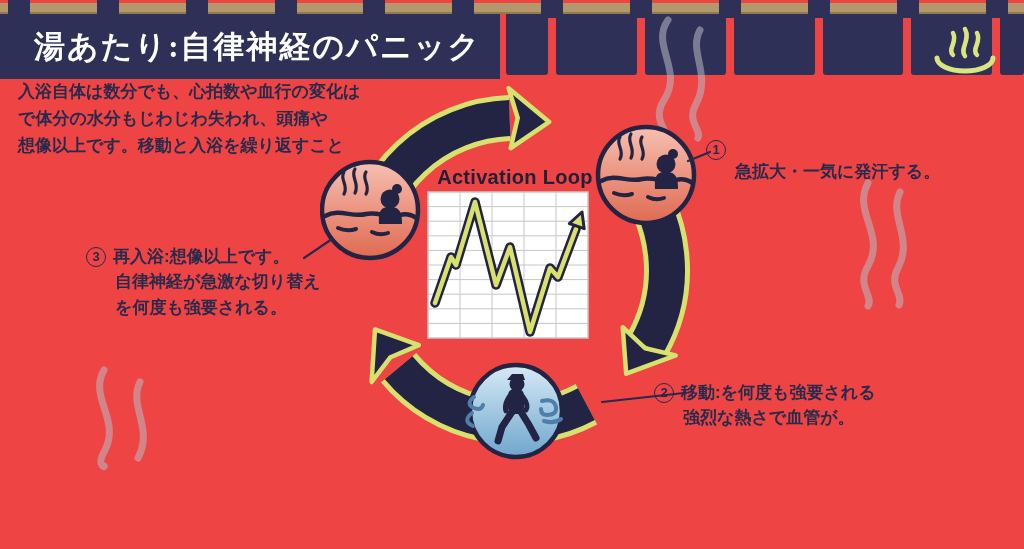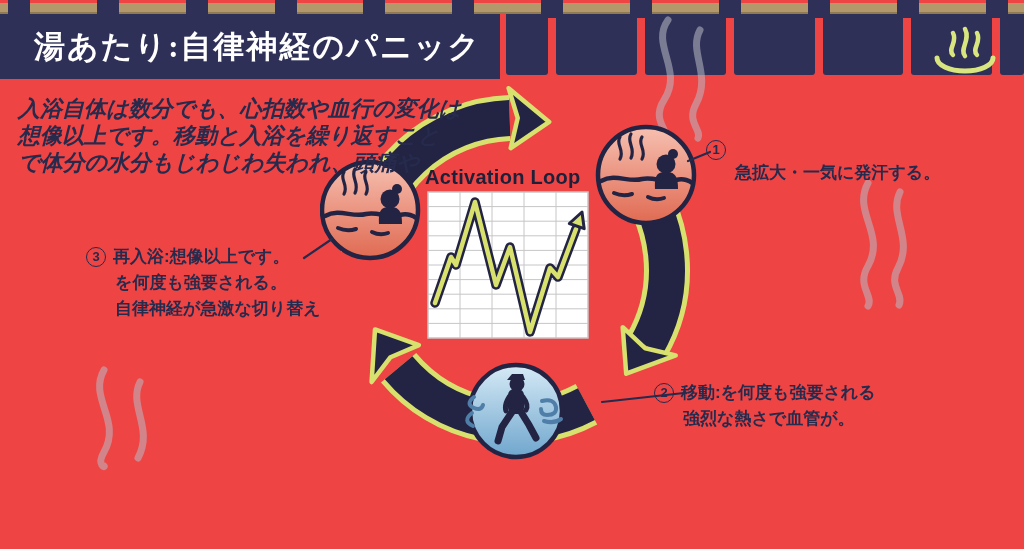--- a/index.html
+++ b/index.html
@@ -14,31 +14,31 @@
   .noren-panel{position:absolute;top:14px;height:61px;background:#2e3057;border-radius:0 0 3px 3px;}
   .page-title{position:absolute;left:34px;top:14px;height:65px;line-height:65px;margin:0;
       color:#ffffff;font-family:"Liberation Serif","DejaVu Serif",serif;
       font-size:31px;font-weight:700;letter-spacing:2px;white-space:nowrap;}
   .onsen{position:absolute;left:930px;top:22px;z-index:3;}
   
   .steam-layer{position:absolute;left:0;top:0;z-index:1;pointer-events:none;}
   .diagram{position:absolute;left:320px;top:80px;z-index:2;}
   .leader-layer{position:absolute;left:0;top:0;z-index:5;pointer-events:none;}
   
-  .intro{position:absolute;left:18px;top:95px;z-index:4;font-size:22px;font-weight:600;
-         line-height:27px;white-space:nowrap;font-style:italic;}
-  .loop-title{position:absolute;left:425px;top:166px;width:180px;z-index:4;
+  .intro{position:absolute;left:18px;top:78px;z-index:4;font-size:17px;font-weight:600;
+         line-height:27px;white-space:nowrap;}
+  .loop-title{position:absolute;left:425px;top:166px;width:180px;z-index:4;text-align:center;
          font-size:20px;font-weight:800;color:#1d2038;letter-spacing:0.3px;}
   .step{position:absolute;z-index:4;font-size:17px;font-weight:600;line-height:26px;white-space:nowrap;}
   .step-row{display:flex;align-items:center;}
   .step-num{display:inline-flex;align-items:center;justify-content:center;width:20px;height:20px;
       border:1.7px solid #262a4c;border-radius:50%;font-size:13px;font-weight:700;
       margin-right:7px;flex-shrink:0;box-sizing:border-box;}
   .step-label{font-weight:800;}
-  .step-cont{margin-left:29px;}
+  .step-cont{margin-left:29px;font-family:Liberation Mono, monospace;}
   #step-1{left:706px;top:140px;}
   #step-2{left:654px;top:380px;}
   #step-3{left:86px;top:244px;}
   
   .bottom-noren{position:absolute;left:0;top:450px;width:1024px;height:99px;z-index:2;}
 </style>
 </head>
 <body>
 
 <div class="stage">
@@ -170,22 +170,22 @@
         <path d="M -4 1 L -14 16 L -18 30" stroke-width="7"></path>
         <path d="M 5 1 L 13 14 L 20 27" stroke-width="7"></path>
       </g>
     </g>
   </svg>
 
   <div class="loop-title">Activation Loop</div>
 
   <div class="intro">
     <div>入浴自体は数分でも、心拍数や血行の変化は</div>
+    <div>で体分の水分もじわじわ失われ、頭痛や</div>
     <div>想像以上です。移動と入浴を繰り返すこと</div>
-    <div>で体分の水分もじわじわ失われ、頭痛や</div>
   </div>
 
   <div class="step" id="step-1">
     <div class="step-row">
       <span class="step-num">1</span>
     </div>
     <div class="step-cont">急拡大・一気に発汗する。</div>
   </div>
 
   <div class="step" id="step-2">
@@ -194,22 +194,22 @@
       <span><span class="step-label">移動:</span><span>を何度も強要される</span></span>
     </div>
     <div class="step-cont">強烈な熱さで血管が。</div>
   </div>
 
   <div class="step" id="step-3">
     <div class="step-row">
       <span class="step-num">3</span>
       <span><span class="step-label">再入浴:</span><span>想像以上です。</span></span>
     </div>
+    <div class="step-cont">自律神経が急激な切り替え</div>
     <div class="step-cont">を何度も強要される。</div>
-    <div class="step-cont">自律神経が急激な切り替え</div>
   </div>
 
   <svg class="leader-layer" width="1024" height="549" viewBox="0 0 1024 549">
     <g stroke="#262a4c" stroke-width="2.2" stroke-linecap="round">
       <line x1="688" y1="161" x2="710" y2="152"></line>
       <line x1="602" y1="402" x2="684" y2="393"></line>
       <line x1="304" y1="258" x2="332" y2="239"></line>
     </g>
   </svg>
 

